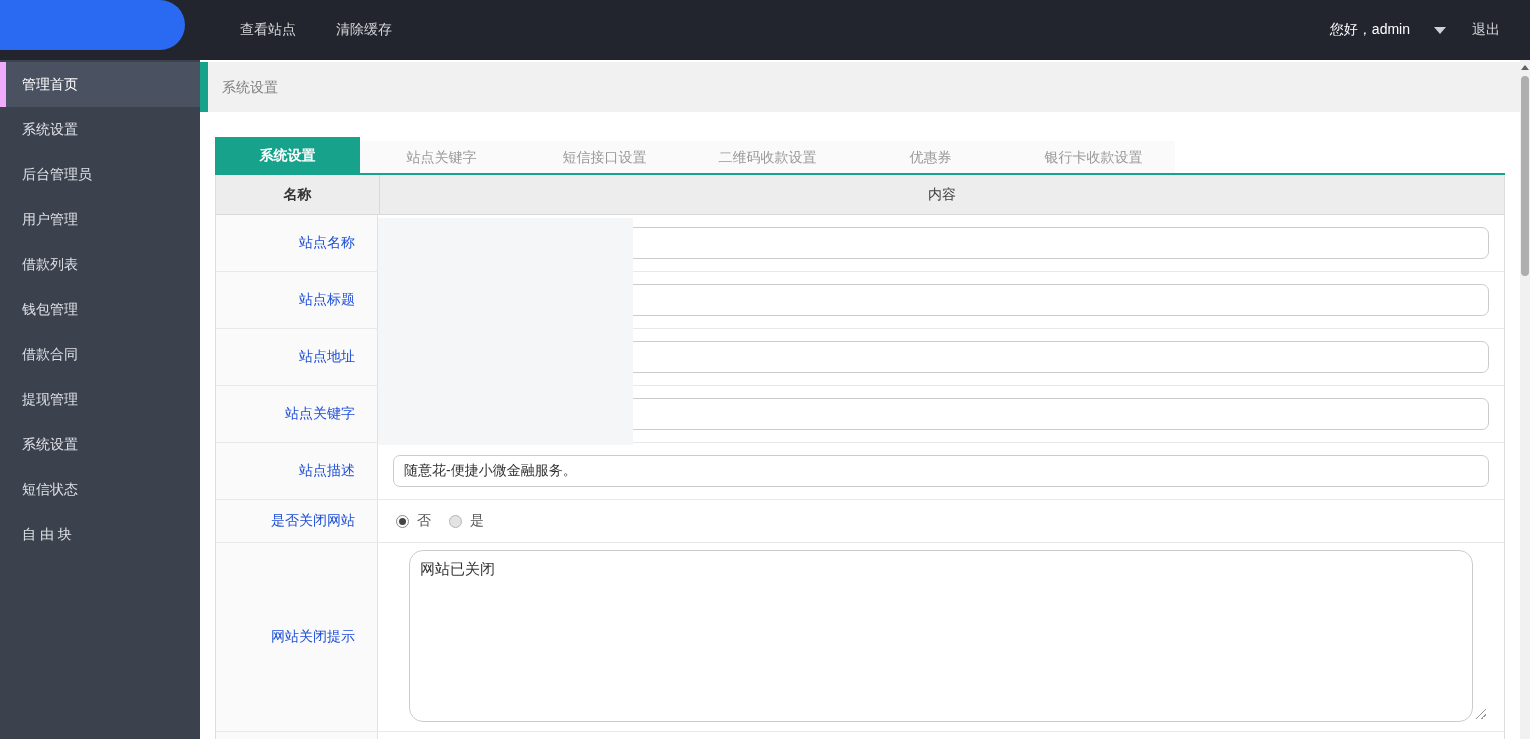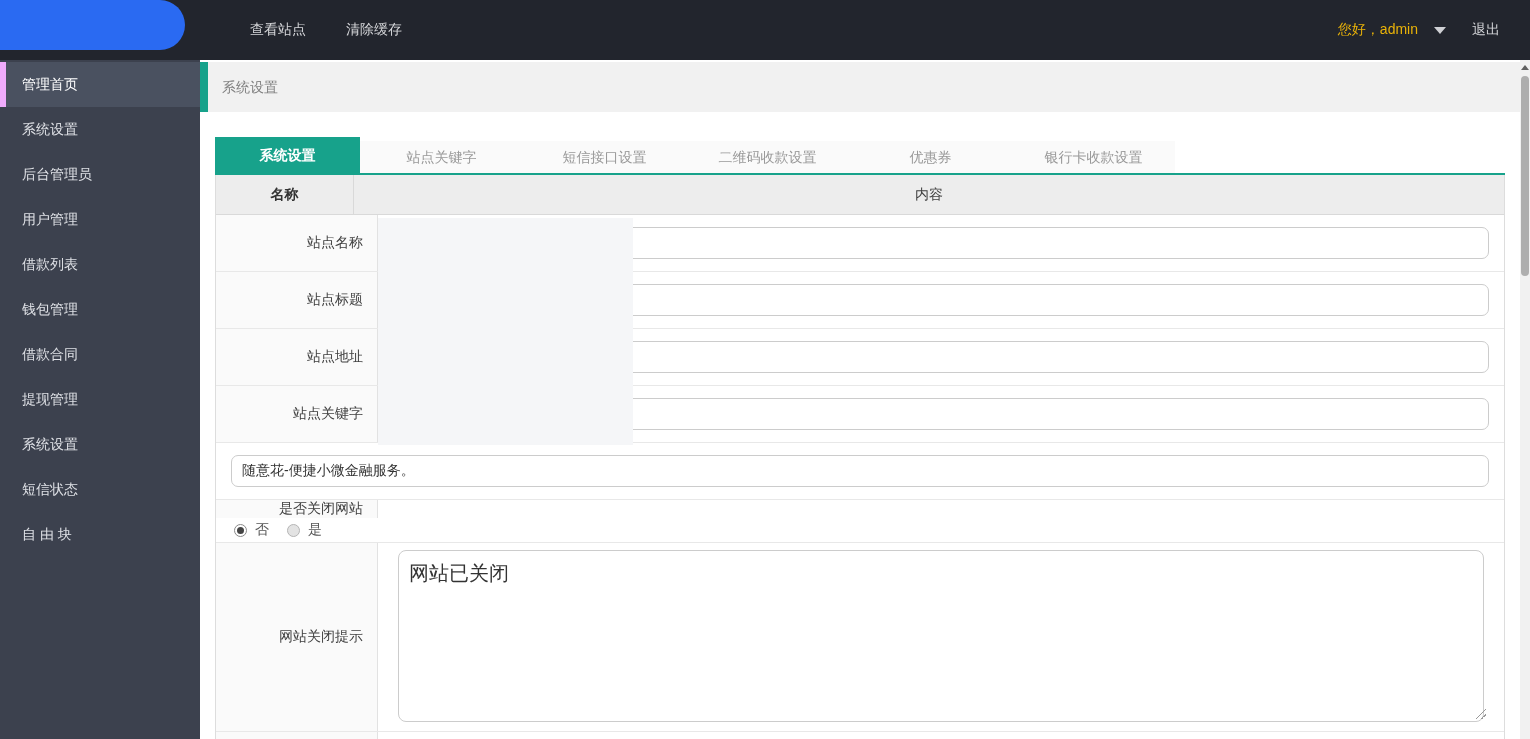--- a/index.html
+++ b/index.html
@@ -11,29 +11,29 @@
   
   .topbar {
     position:absolute; left:0; top:0; width:1530px; height:60px;
     background:#22252d; z-index:20;
   }
   .logo {
     position:absolute; left:0; top:0; width:185px; height:50px;
     background:#2a6af2; border-radius:0 26px 26px 0;
   }
   .top-menu {
-    position:absolute; left:250px; top:0; height:60px;
+    position:absolute; left:240px; top:0; height:60px;
     display:flex; align-items:center; gap:40px;
   }
   .top-menu-item { color:#d6d7da; font-size:14px; cursor:pointer; }
   .top-right {
     position:absolute; right:30px; top:0; height:60px;
     display:flex; align-items:center; gap:26px;
   }
-  .greeting { color:#eab308; display:flex; align-items:center; gap:16px; cursor:pointer; }
+  .greeting { color:#ffffff; display:flex; align-items:center; gap:24px; cursor:pointer; }
   .caret {
     width:0; height:0; border-left:6px solid transparent;
     border-right:6px solid transparent; border-top:7px solid #cfd0d4;
     display:inline-block;
   }
   .logout { color:#d6d7da; cursor:pointer; }
   
   .sidebar {
     position:absolute; left:0; top:60px; width:200px; height:679px;
     background:#3c414e; padding-top:2px; z-index:10;
@@ -69,54 +69,54 @@
   .tab.active {
     height:36px; line-height:36px; width:145px;
     background:#17a28b; color:#fff; font-weight:bold;
   }
   
   .settings-table {
     width:1290px; border:1px solid #ddd; border-top:none;
   }
   .t-header { display:flex; height:40px; background:#ededed; border-bottom:1px solid #d9d9d9; }
   .t-header .h-name {
-    width:138px; border-right:1px solid #d9d9d9; display:flex;
+    width:164px; border-right:1px solid #d9d9d9; display:flex;
     align-items:center; justify-content:center; font-weight:bold; color:#333;
   }
   .t-header .h-content { flex:1; display:flex; align-items:center; justify-content:center; font-weight:normal; color:#404040; }
   .t-row { display:flex; border-bottom:1px solid #e8e8e8; }
   .t-row:last-child { border-bottom:none; }
   .row-std { height:57px; }
-  .row-radio { height:43px;flex-direction:column; }
+  .row-radio { height:43px; }
   .row-area { height:189px; }
   .row-stub { height:7px; }
   .cell-label {
     width:162px; background:#fafafa; border-right:1px solid #e2e2e2;
     display:flex; align-items:center; justify-content:flex-end;
-    padding-right:14px; color:#404040;
+    padding-right:22px; color:#1d4ed8;
   }
   .cell-value { flex:1; display:flex; align-items:center; padding:0 15px; position:relative; background:#fff; }
   .txt-input {
     width:100%; height:32px; border:1px solid #ccc; border-radius:7px;
     padding:0 10px; font-size:14px; color:#333; background:#fff;
     font-family:inherit; outline:none;
   }
   .radio-group { display:flex; align-items:center; gap:4px; padding-left:3px; color:#555; }
   .radio {
     width:13px; height:13px; border-radius:50%; border:1px solid #8a8a8a;
     background:#fff; display:inline-flex; align-items:center; justify-content:center;
     margin-right:4px; cursor:pointer;
   }
   .radio.checked::after { content:""; width:7px; height:7px; border-radius:50%; background:#444; }
   .radio.unchecked { background:#e3e3e3; border-color:#b5b5b5; }
   .radio-label { margin-right:14px; }
   .cell-value.area { align-items:stretch; }
   .txt-area {
-    width:100%; height:172px; margin:7px 5px; border:1px solid #ccc;
-    border-radius:8px; padding:9px 10px; font-size:20px; color:#333;
+    width:100%; height:172px; margin:7px 16px; border:1px solid #ccc;
+    border-radius:14px; padding:9px 10px; font-size:15px; color:#333;
     font-family:inherit; resize:none; outline:none; position:relative;
   }
   .resize-handle {
     position:absolute; right:18px; bottom:12px; width:10px; height:10px;
     background:
       linear-gradient(135deg, transparent 46%, #999 46%, #999 54%, transparent 54%),
       linear-gradient(135deg, transparent 72%, #999 72%, #999 80%, transparent 80%);
     pointer-events:none;
   }
   
@@ -218,20 +218,21 @@
       </div>
 
       <div class="t-row row-std">
         <div class="cell-label">站点关键字</div>
         <div class="cell-value">
           <input class="txt-input" type="text" value="" style="">
         </div>
       </div>
 
       <div class="t-row row-std">
+        <div class="cell-label">站点描述</div>
         <div class="cell-value">
           <input class="txt-input" type="text" value="随意花-便捷小微金融服务。" style="">
         </div>
       </div>
 
       <div class="t-row row-radio">
         <div class="cell-label">是否关闭网站</div>
         <div class="cell-value">
           <div class="radio-group">
             <span class="radio checked"></span>

